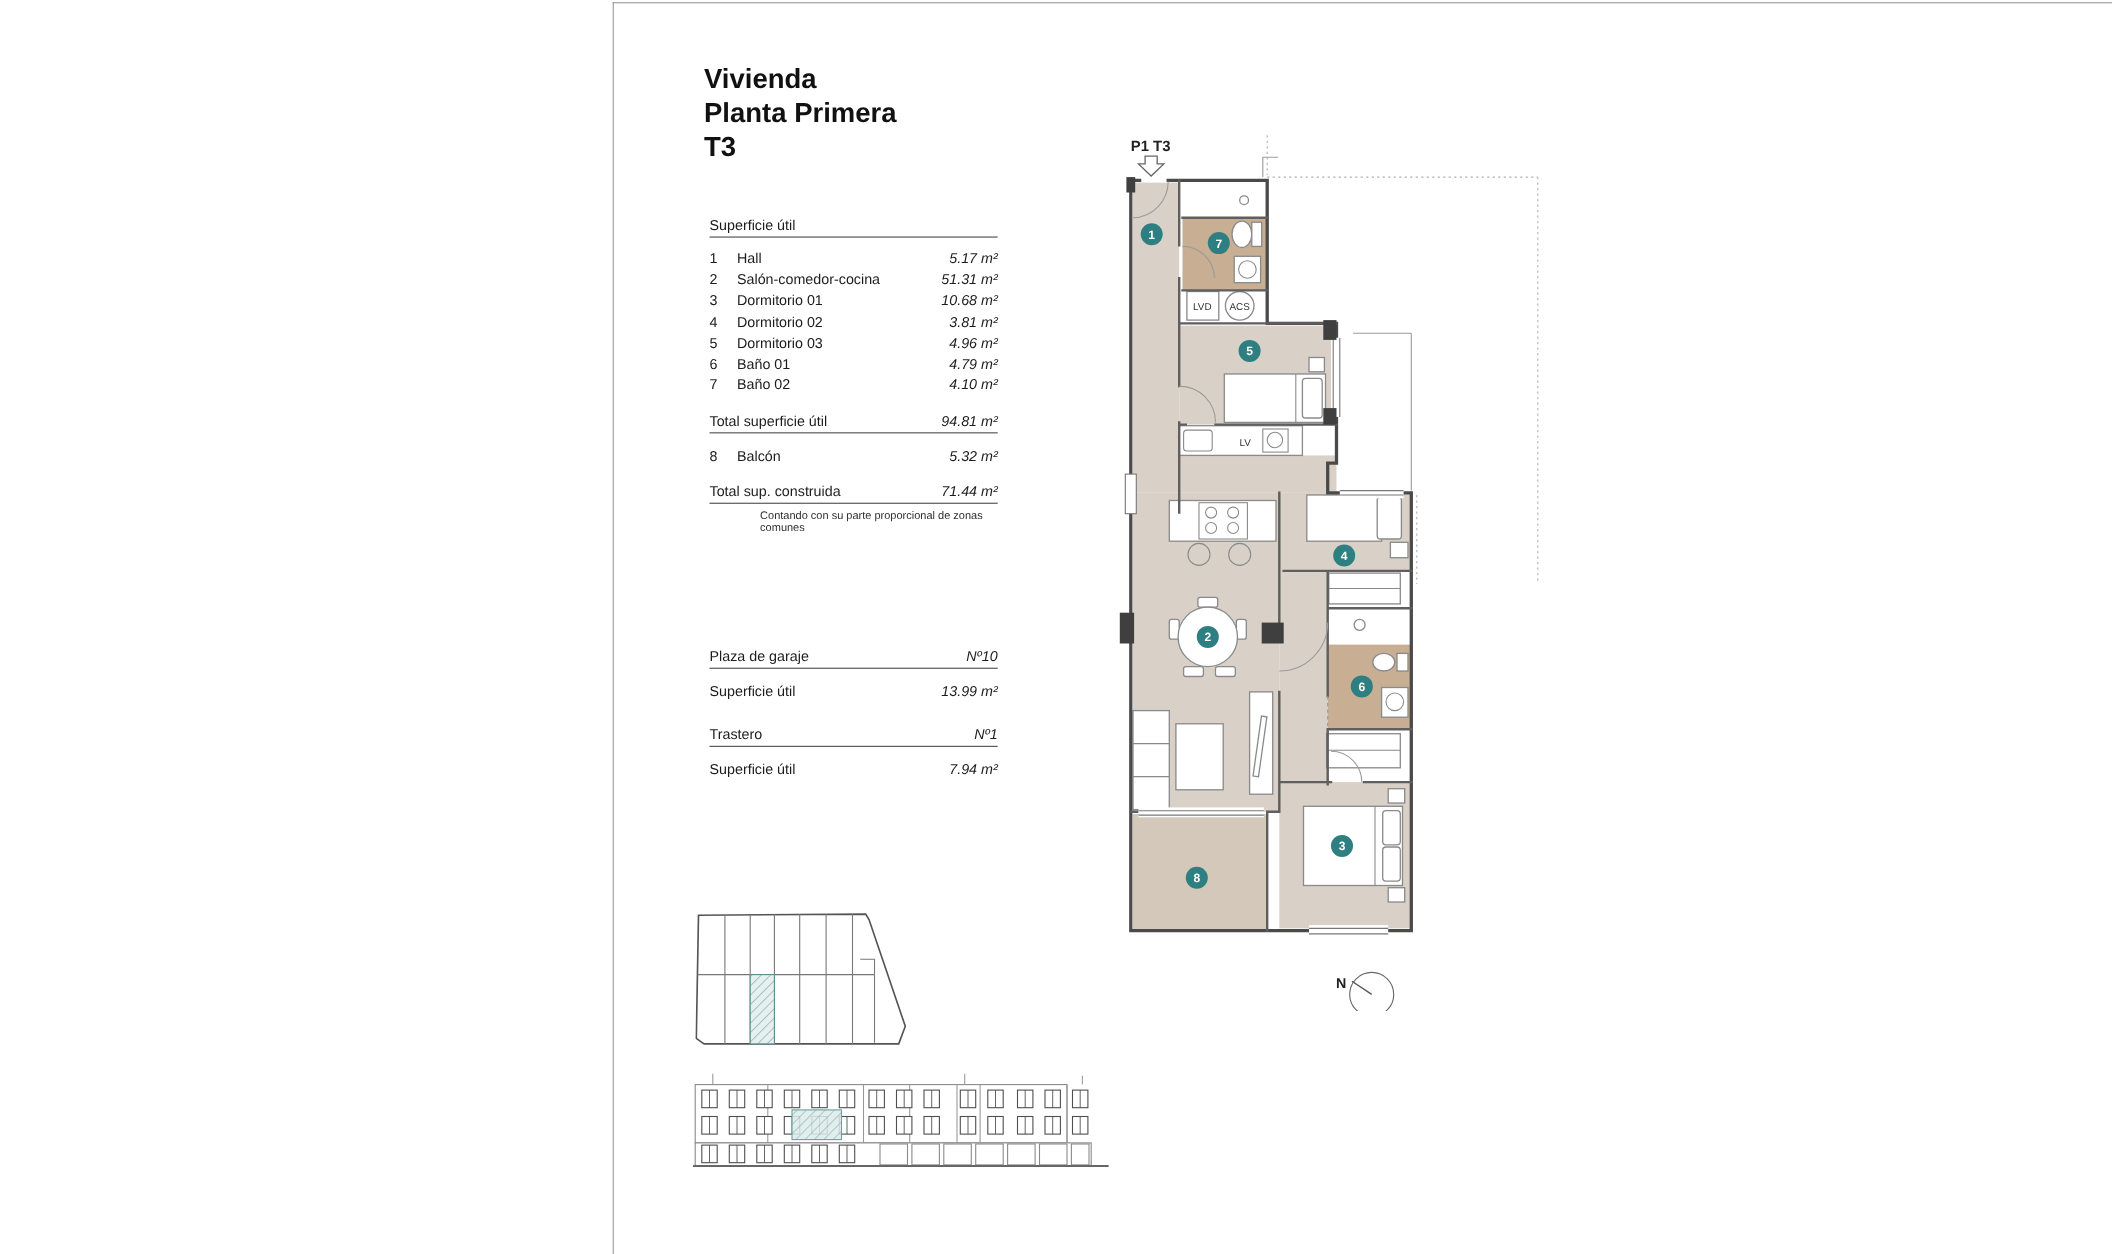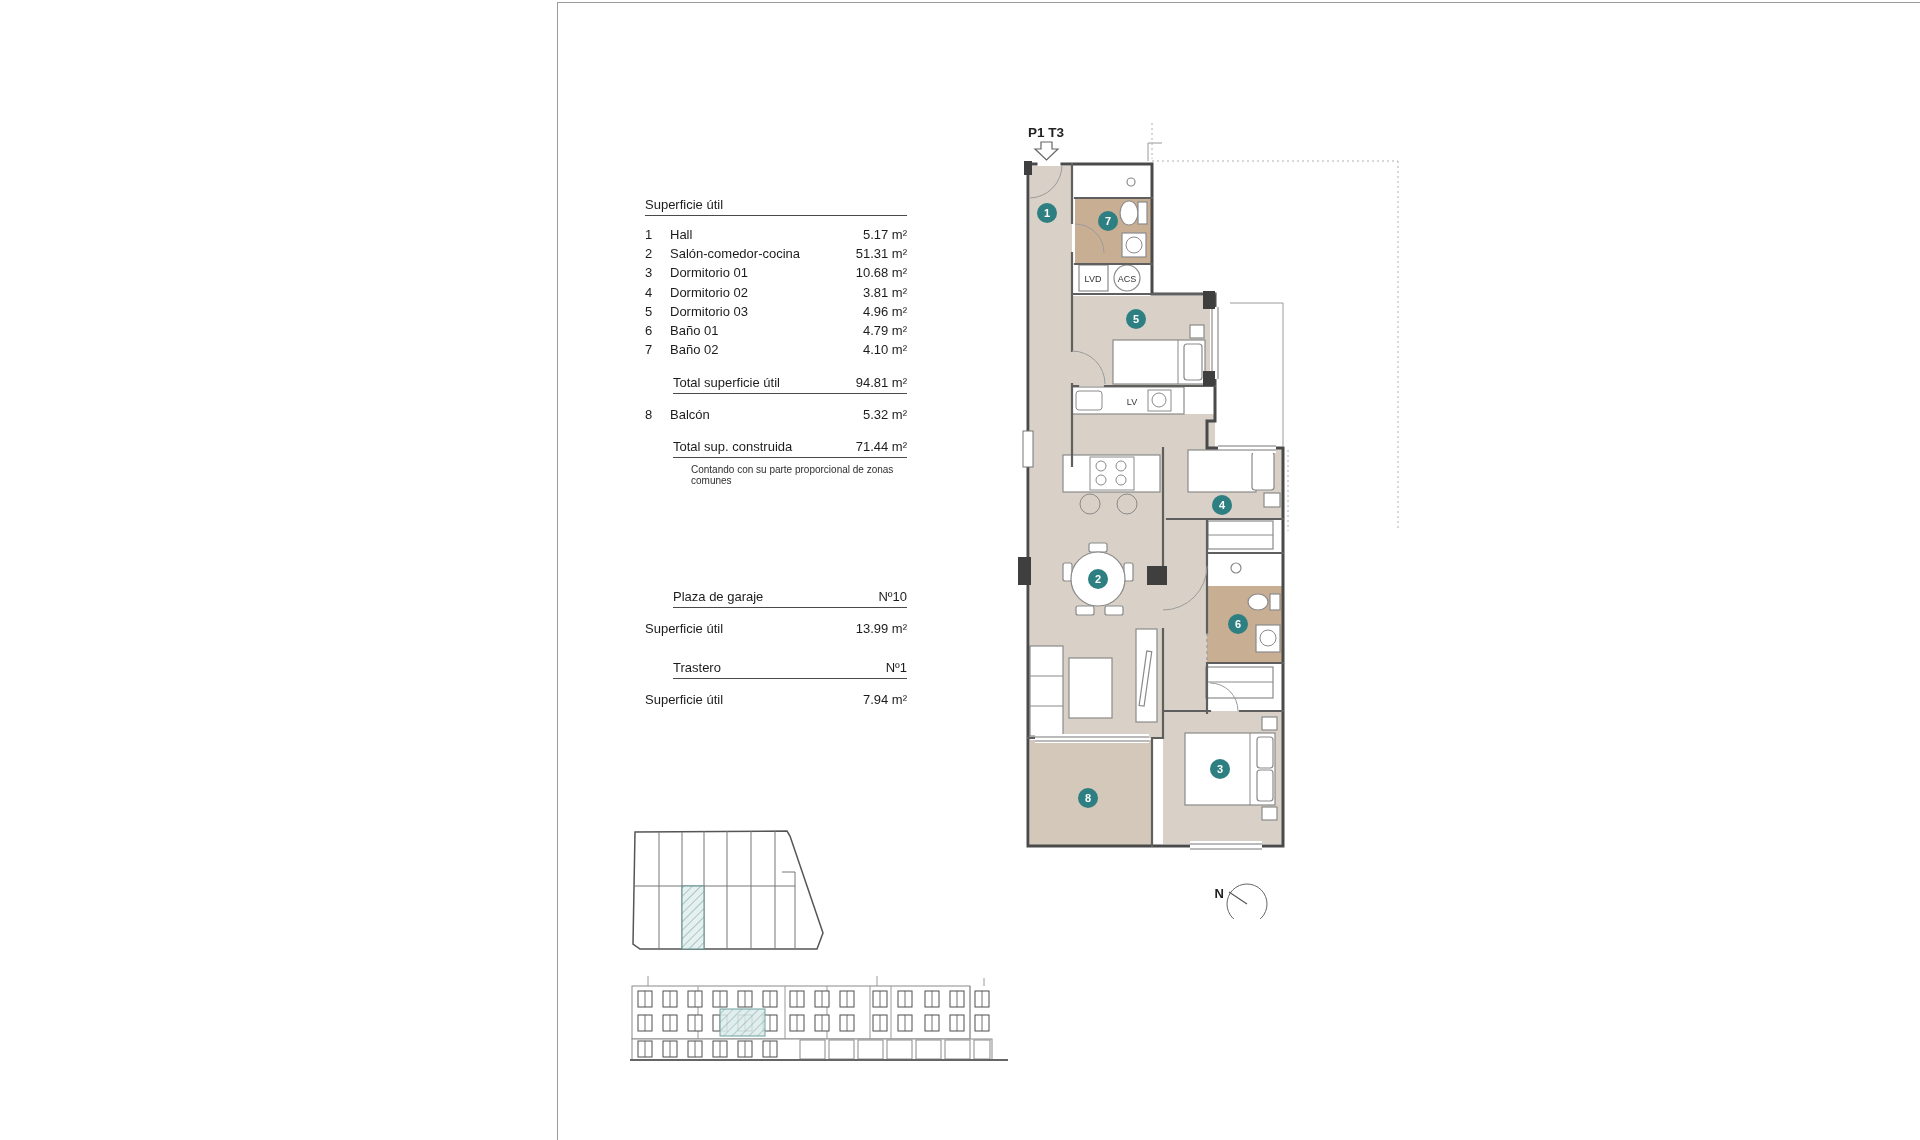--- a/index.html
+++ b/index.html
@@ -8,23 +8,23 @@
          border-left:1px solid #9a9a9a;border-top:1px solid #9a9a9a;}
   .abs{position:absolute;}
   .title{left:82px;top:54px;font-size:25px;font-weight:bold;line-height:31px;color:#111;}
   .block{color:#1c1c1c;font-size:13px;}
   .tbl{left:87px;top:194px;width:262px;}
   .hdr{padding-bottom:3px;border-bottom:1px solid #4a4a4a;}
   .rows{margin-top:11px;}
   .row{display:flex;height:19.2px;}
   .num{width:25px;}
   .nm{flex:1;}
-  .val{text-align:center;white-space:nowrap;}
+  .val{text-align:center;white-space:nowrap;font-style:italic;}
   .trow{display:flex;}
-  .u{padding-bottom:3px;border-bottom:1px solid #4a4a4a;margin-left:28px;}
+  .u{padding-bottom:3px;border-bottom:1px solid #4a4a4a;}
   .totals{left:87px;top:372px;width:262px;}
   .mt13{margin-top:13px;} .mt17{margin-top:17px;} .mt24{margin-top:24px;}
   .note{margin-top:6px;font-size:10px;color:#2e2e2e;margin-left:46px;}
   .garage{left:87px;top:586px;width:262px;}
   
   .wall{stroke:#4a4a4a;stroke-width:3;fill:none;stroke-linecap:square;}
   .wall2{stroke:#5f5f5f;stroke-width:2.2;fill:none;stroke-linecap:square;}
   .furn{fill:#ffffff;stroke:#8a8a8a;stroke-width:1.2;}
   .furnl{stroke:#8a8a8a;stroke-width:1;fill:none;}
   .arc{fill:none;stroke:#9b9b9b;stroke-width:1;}
@@ -40,20 +40,25 @@
   .nlabel{font-size:13px;fill:#222;font-weight:bold;text-anchor:end;font-family:"Liberation Sans",sans-serif;}
   .siteline{stroke:#777;stroke-width:1;fill:none;}
   .siteout{stroke:#555;stroke-width:1.5;fill:#fff;}
   .elev{stroke:#8a8a8a;stroke-width:1;fill:#fff;}
 </style>
 </head>
 <body>
 
 <div class="sheet">
 
+  <div class="abs title">
+    <div>Vivienda</div>
+    <div>Planta Primera</div>
+    <div>T3</div>
+  </div>
 
   <div class="abs block tbl">
     <div class="hdr">Superficie útil</div>
     <div class="rows">
       <div class="row">
           <span class="num">1</span>
           <span class="nm">Hall</span>
           <span class="val">5.17 m²</span>
         </div>
       <div class="row">

